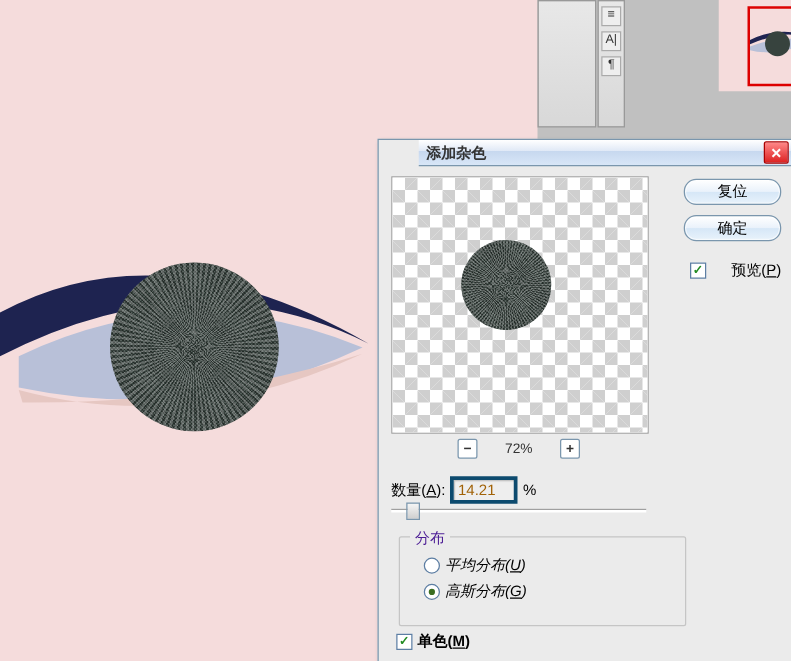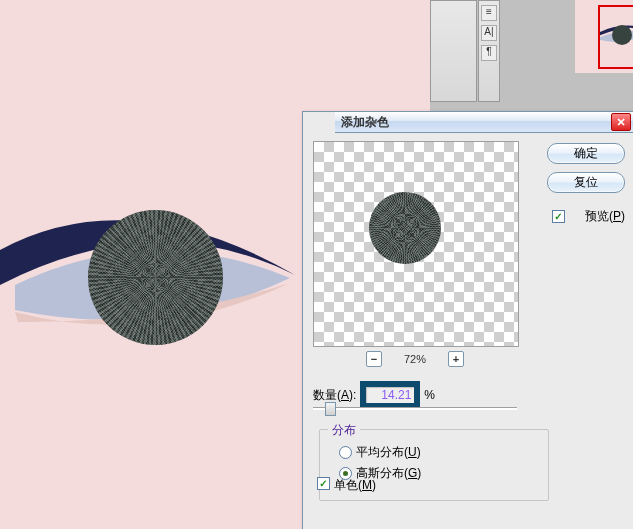--- a/index.html
+++ b/index.html
@@ -33,31 +33,31 @@
     repeating-linear-gradient(-45deg, rgba(255,255,255,.15) 0 1px, transparent 1px 2px);
   }
   .noise-disc.large { width: 135px; height: 135px; }
   .noise-disc.small { width: 72px; height: 72px; }
   .zoom-row { position: absolute; left: 10px; top: 218px; width: 204px; display: flex; align-items: center; justify-content: center; gap: 22px; font-size: 11px; color: #333; }
   .zoom-btn { width: 14px; height: 14px; border: 1px solid #7a96ad; background: #fff; display: flex; align-items: center; justify-content: center; font-size: 11px; font-weight: bold; border-radius: 2px; cursor: pointer; }
   .btn-stack { position: absolute; right: 8px; top: 10px; width: 78px; display: flex; flex-direction: column; gap: 8px; }
   .win-btn { height: 19px; border: 1px solid #7a96ad; border-radius: 10px; background: linear-gradient(#ffffff, #eaf2fb 48%, #d6e7f7 52%, #e8f2fb); text-align: center; line-height: 18px; color: #000; cursor: pointer; box-shadow: 0 0 0 1px rgba(255,255,255,.6) inset; }
   .preview-chk { position: absolute; right: 8px; top: 75px; display: flex; align-items: center; gap: 20px; }
   .amount-row { position: absolute; left: 10px; top: 248px; display: flex; align-items: center; gap: 4px; }
-  .amount-input { width: 42px; height: 16px; border: 6px solid #0c4a6e; background: #eee; text-align: right; padding: 0 3px; font-size: 12px; color: #8b5cf6; box-shadow: inset 1px 1px 1px rgba(0,0,0,.2); }
+  .amount-input { width: 42px; height: 16px; border: 3px solid #0c4a6e; background: #eee; text-align: left; padding: 0 3px; font-size: 12px; color: #a16207; box-shadow: inset 1px 1px 1px rgba(0,0,0,.2); }
   .slider-wrap { position: absolute; left: 10px; top: 268px; width: 204px; height: 14px; }
   .slider-track { position: absolute; left: 0; right: 0; top: 6px; height: 2px; background: #fff; border-top: 1px solid #9f9f9f; }
   .slider-thumb { position: absolute; top: 1px; width: 9px; height: 12px; background: linear-gradient(#f5f5f5, #cfcfcf); border: 1px solid #7a96ad; }
   .dist-group { position: absolute; left: 14px; top: 296px; width: 210px; height: 58px; border: 1px solid #c5c5c5; border-radius: 2px; }
   .dist-legend { position: absolute; left: 8px; top: -8px; background: #ebebeb; padding: 0 4px; color: #4c1d95; font-size: 12px; }
   .radio-col { padding: 10px 10px 4px 10px; display: flex; flex-direction: column; gap: 4px; }
-  .radio-row { display: flex; align-items: center; gap: 4px; }
+  .radio-row { display: flex; align-items: center; gap: 4px; font-style: italic; }
   .radio-vis { width: 11px; height: 11px; border: 1px solid #5d7ea3; border-radius: 50%; background: #fff; display: inline-flex; align-items: center; justify-content: center; }
   .radio-vis.checked::after { content: ""; width: 5px; height: 5px; background: #3b6e22; border-radius: 50%; }
-  .mono-row { position: absolute; left: 14px; top: 344px; display: flex; align-items: flex-start; gap: 4px; }
+  .mono-row { position: absolute; left: 14px; top: 372px; display: flex; align-items: center; gap: 4px; font-weight: bold; }
   .chk-vis { width: 11px; height: 11px; border: 1px solid #5d7ea3; background: #fff; display: inline-flex; align-items: center; justify-content: center; }
   .chk-vis.checked::after { content: "✓"; font-size: 10px; color: #228b22; font-weight: bold; line-height: 1; }
   .accel { text-decoration: underline; }
 </style>
 </head>
 <body>
 
 <div class="stage">
   <div class="canvas-bg"></div>
   <div class="thumb-area"></div>
@@ -99,22 +99,22 @@
         <div class="noise-disc small" style="position:absolute; left:55px; top:50px;"></div>
       </div>
 
       <div class="zoom-row">
         <div class="zoom-btn">−</div>
         <span>72%</span>
         <div class="zoom-btn">+</div>
       </div>
 
       <div class="btn-stack">
+        <div class="win-btn">复位</div>
         <div class="win-btn">确定</div>
-        <div class="win-btn">复位</div>
       </div>
 
       <label class="preview-chk">
         <span class="chk-vis checked"></span>
         <span><span>预览(</span><span class="accel">P</span><span>)</span></span>
       </label>
 
       <div class="amount-row">
         <span><span>数量(</span><span class="accel">A</span><span>):</span></span>
         <input class="amount-input" value="14.21" style="">

